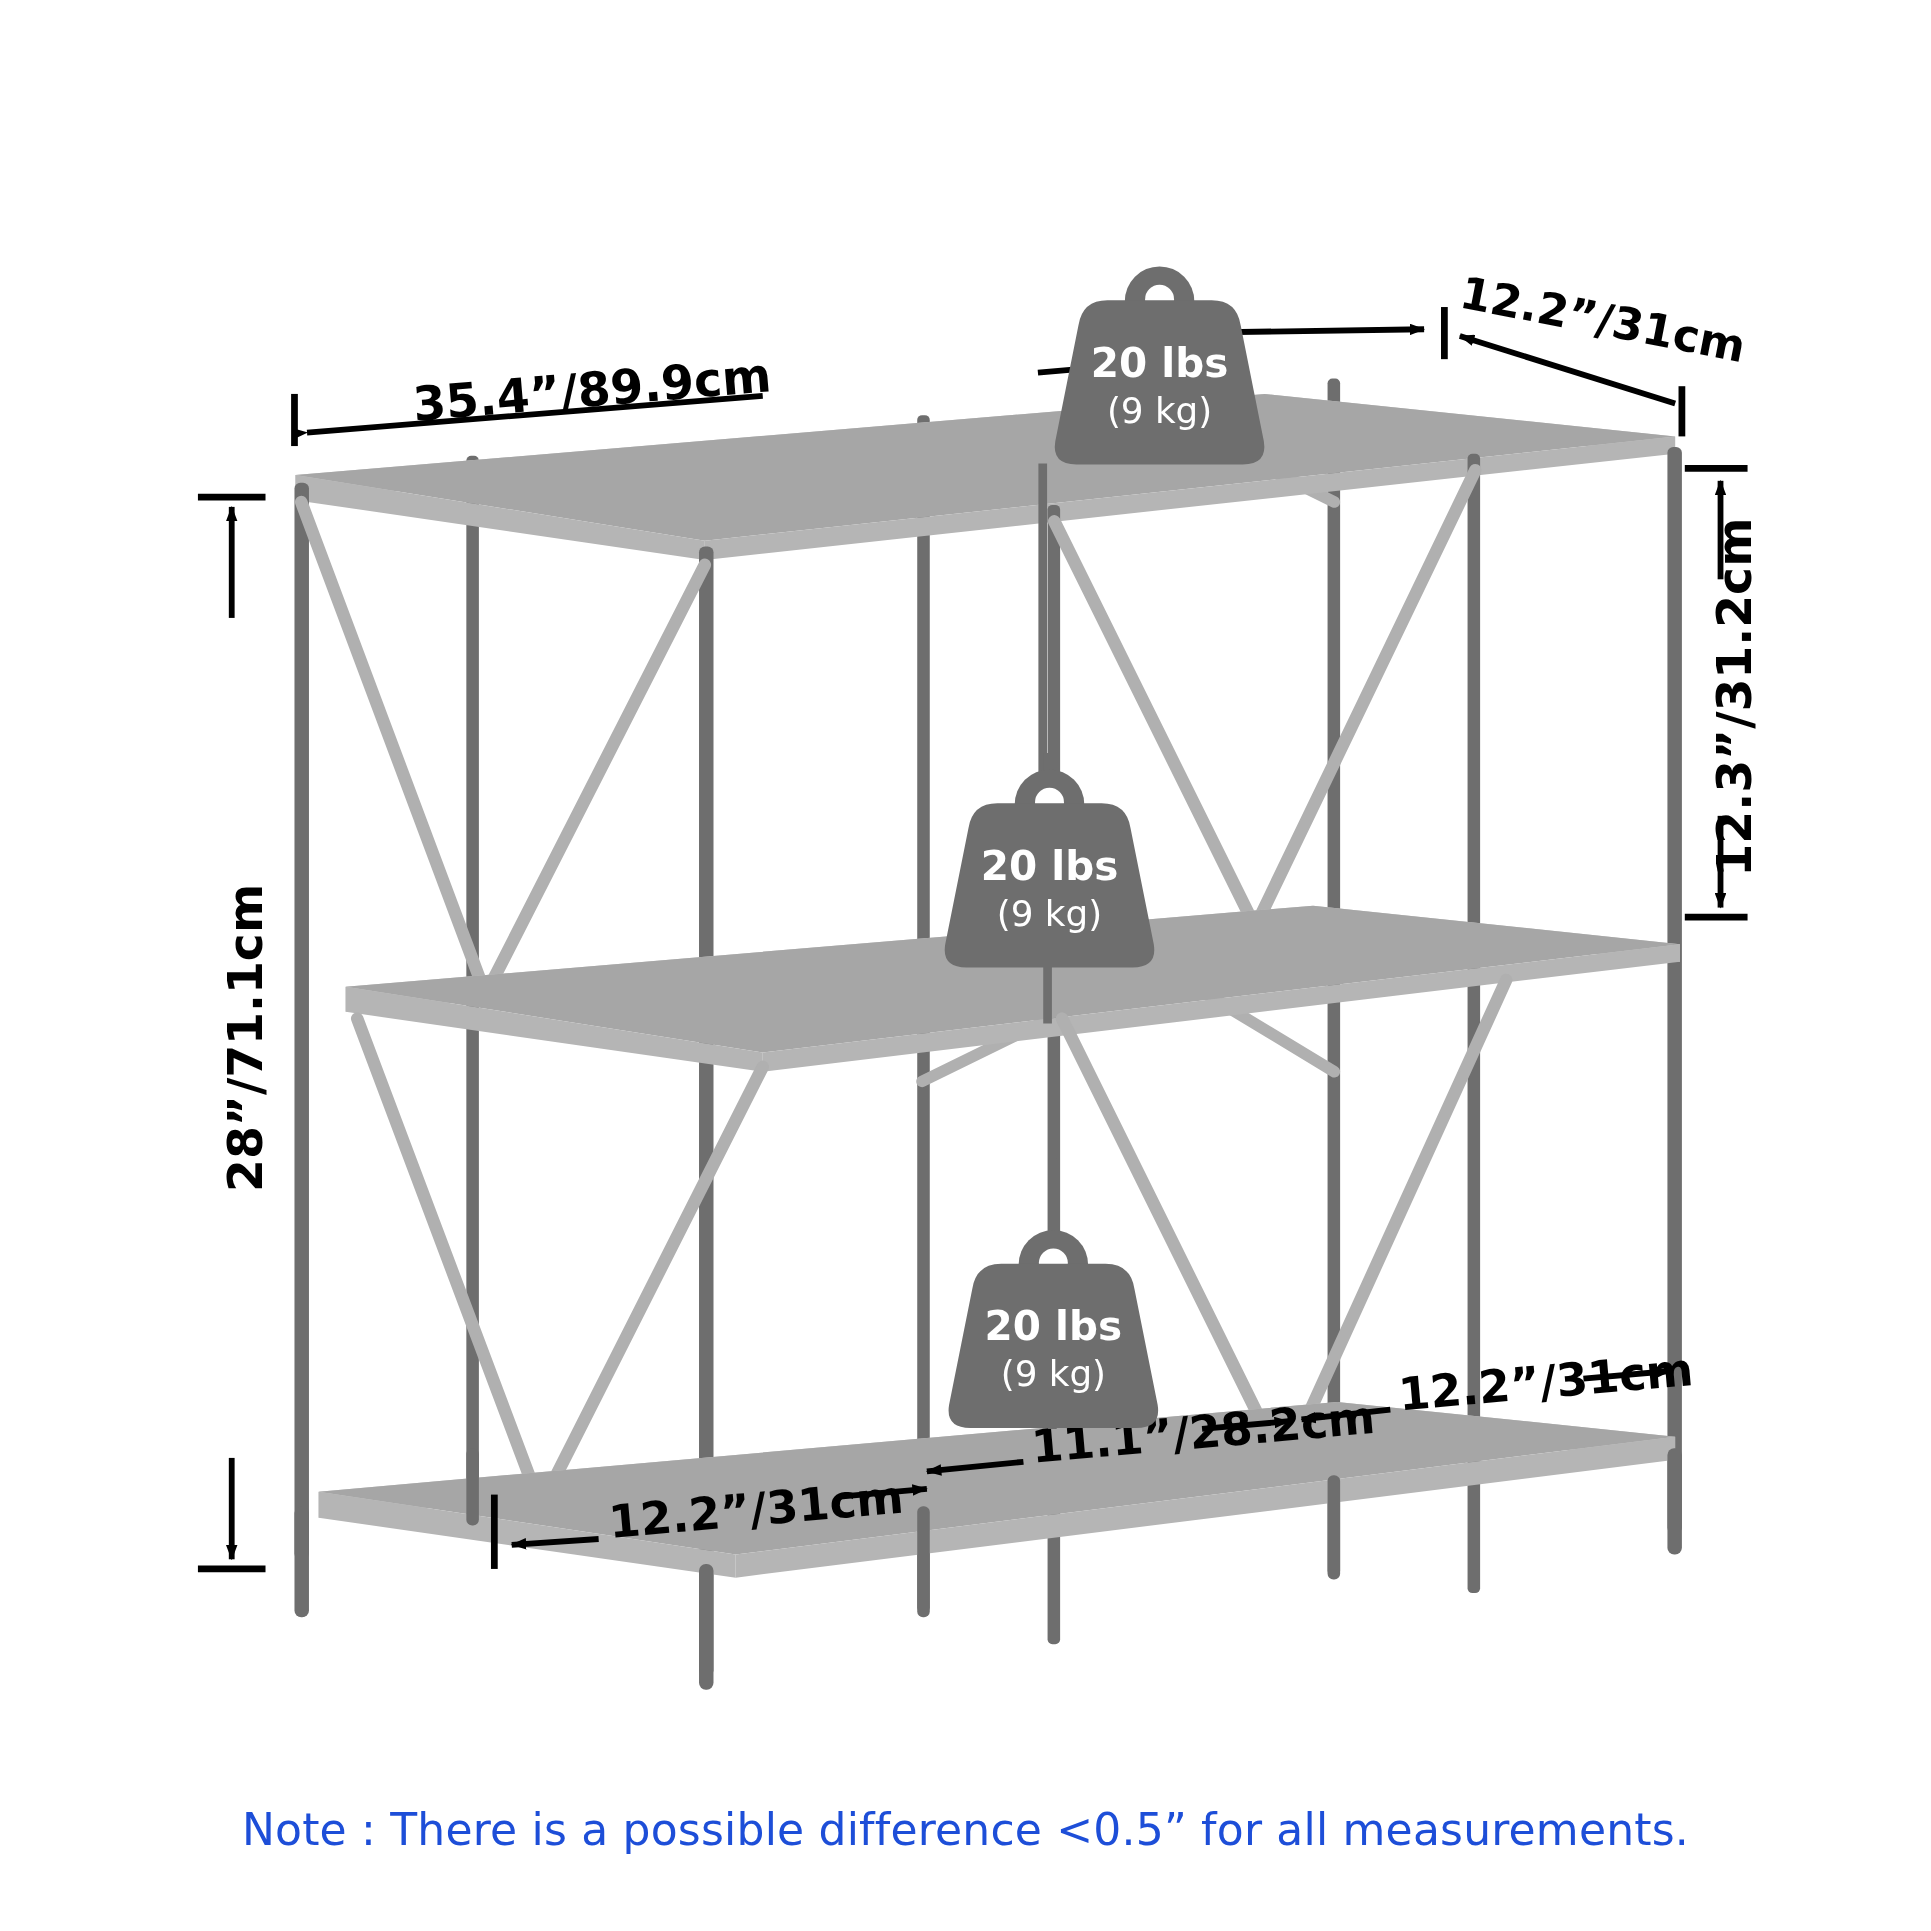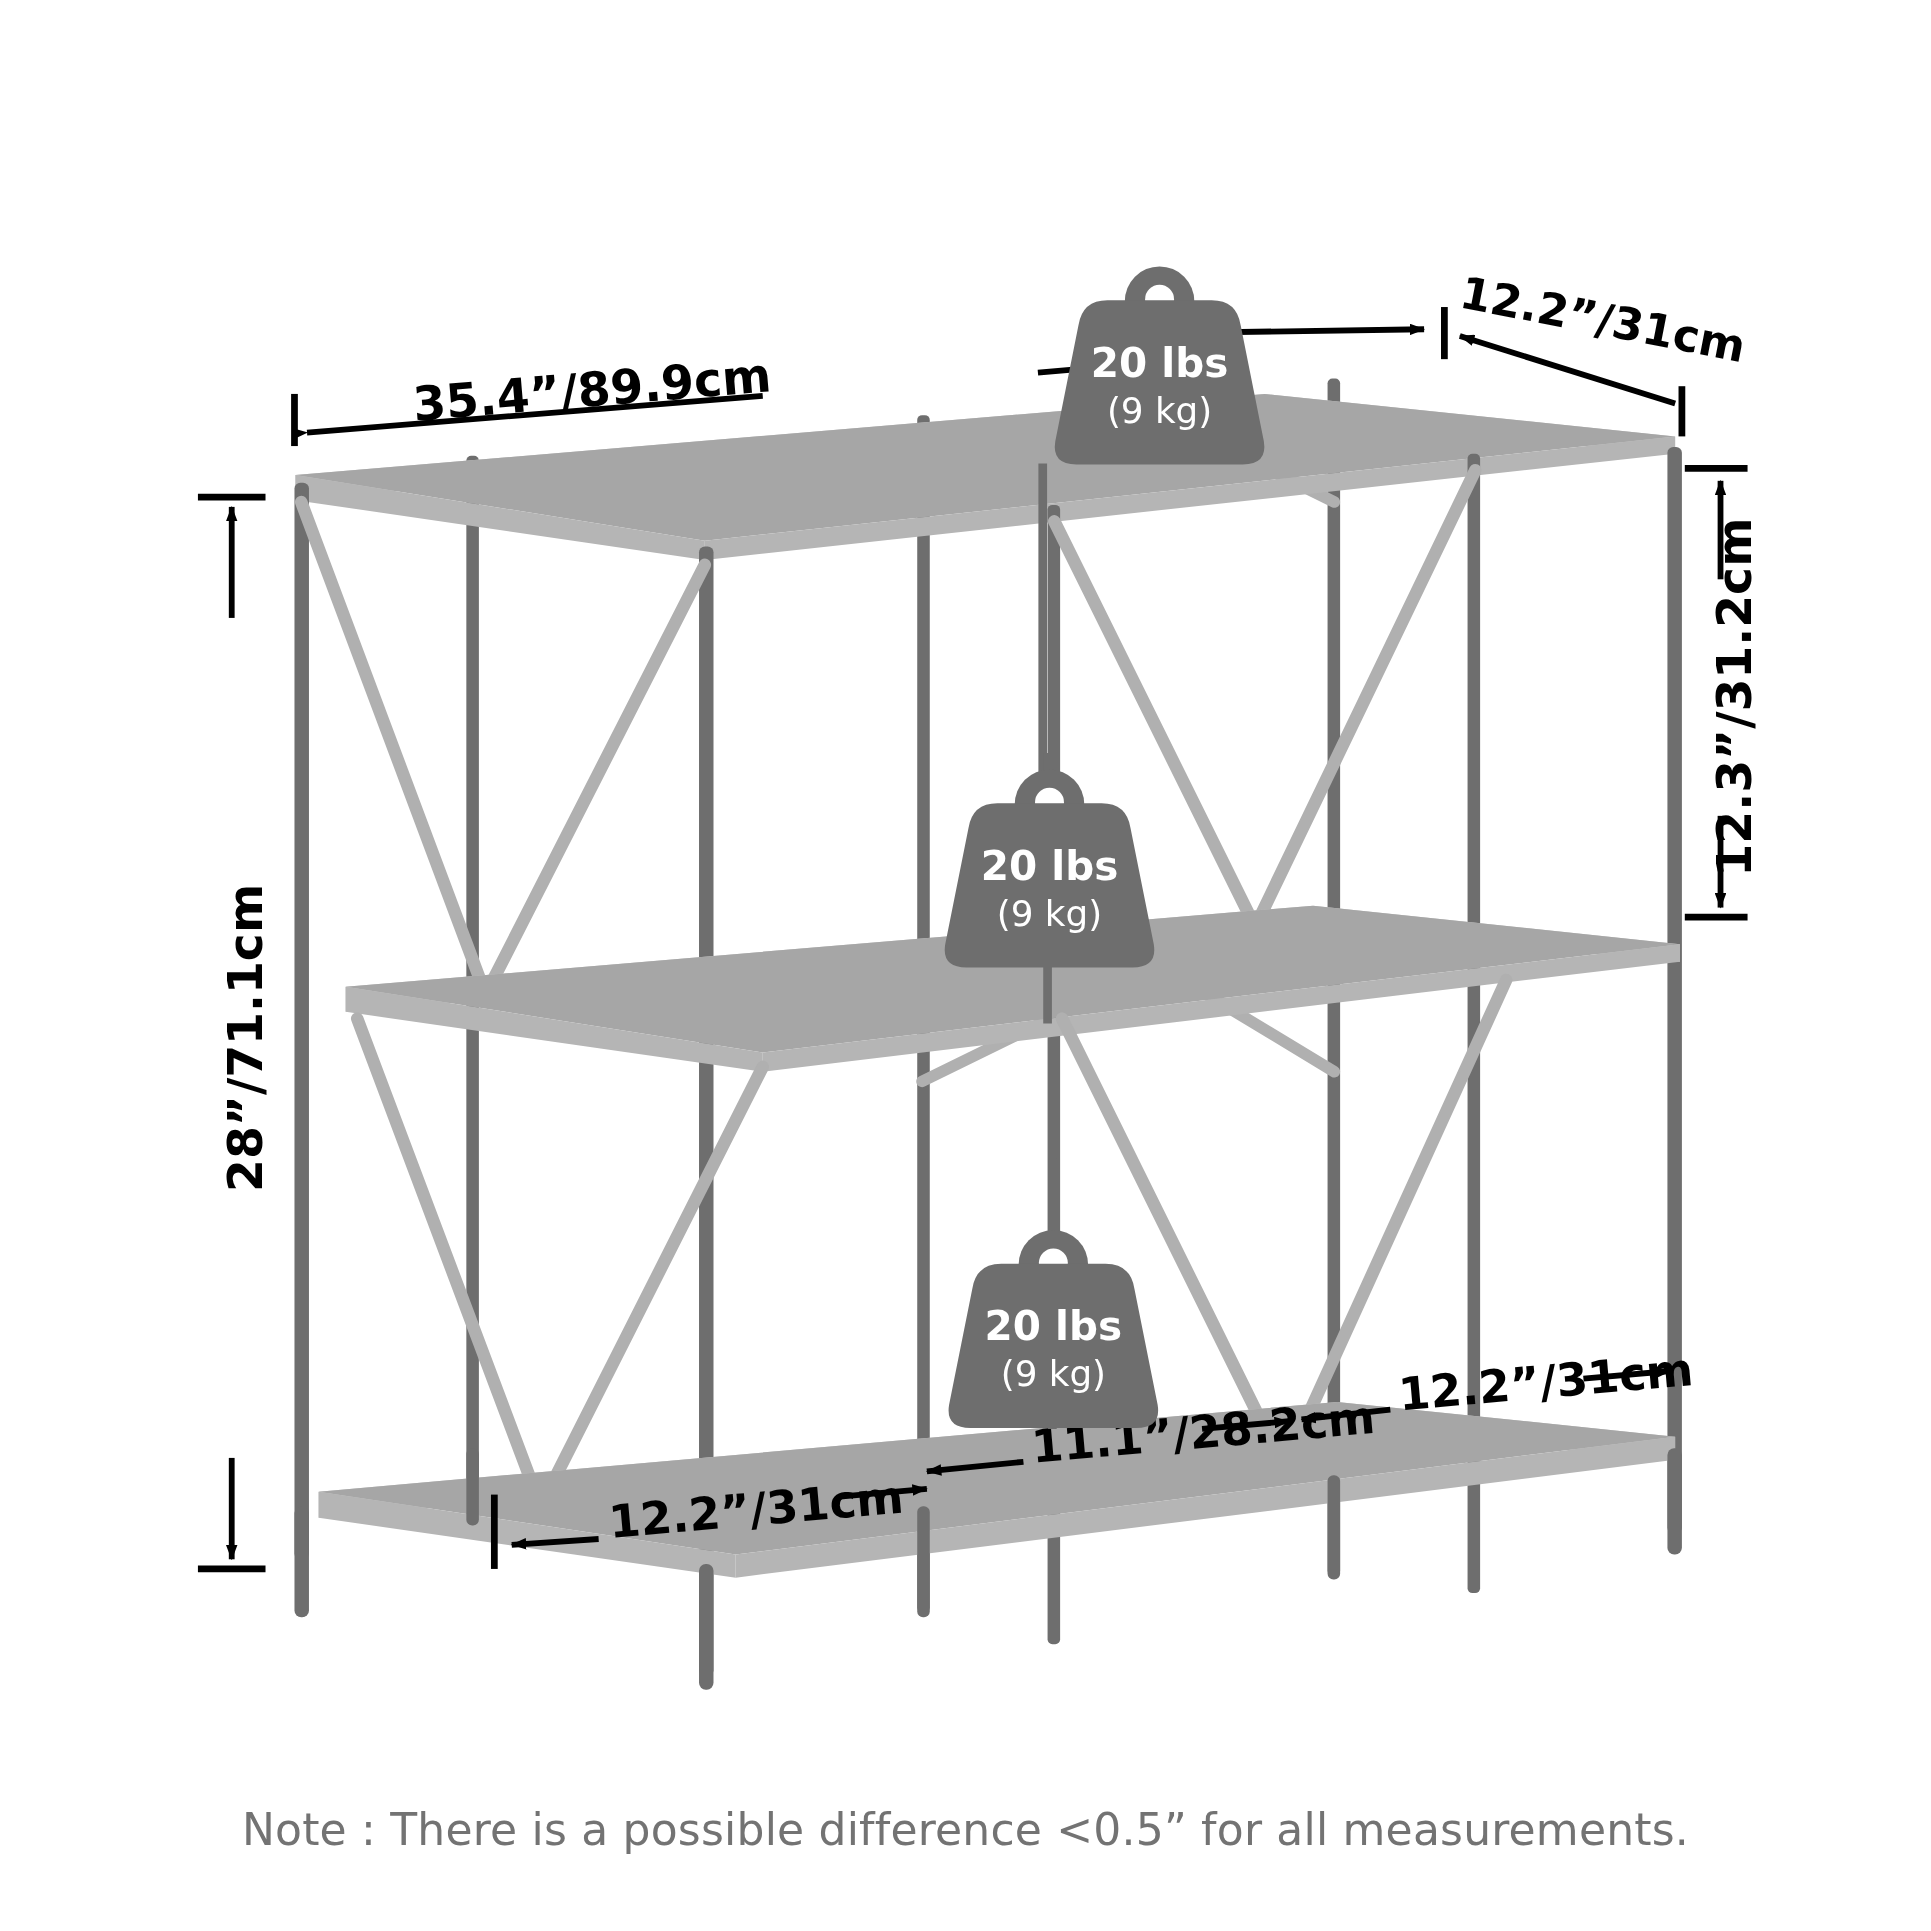--- a/index.html
+++ b/index.html
@@ -9,21 +9,21 @@
   svg#diagram{ position:absolute; left:0; top:0; width:1931px; height:1931px; }
 
   .note{
     position:absolute;
     left:0; top:1804px;
     width:1931px;
     text-align:center;
     font-family:"DejaVu Sans", sans-serif;
     font-size:44px;
     letter-spacing:0.2px;
-    color:#737373;
+    color:#1d4ed8;
     white-space:nowrap;
   }
 </style>
 </head>
 <body>
 
 <div id="stage">
 
   <svg id="diagram" viewBox="0 0 2000 2000" xmlns="http://www.w3.org/2000/svg">
 

